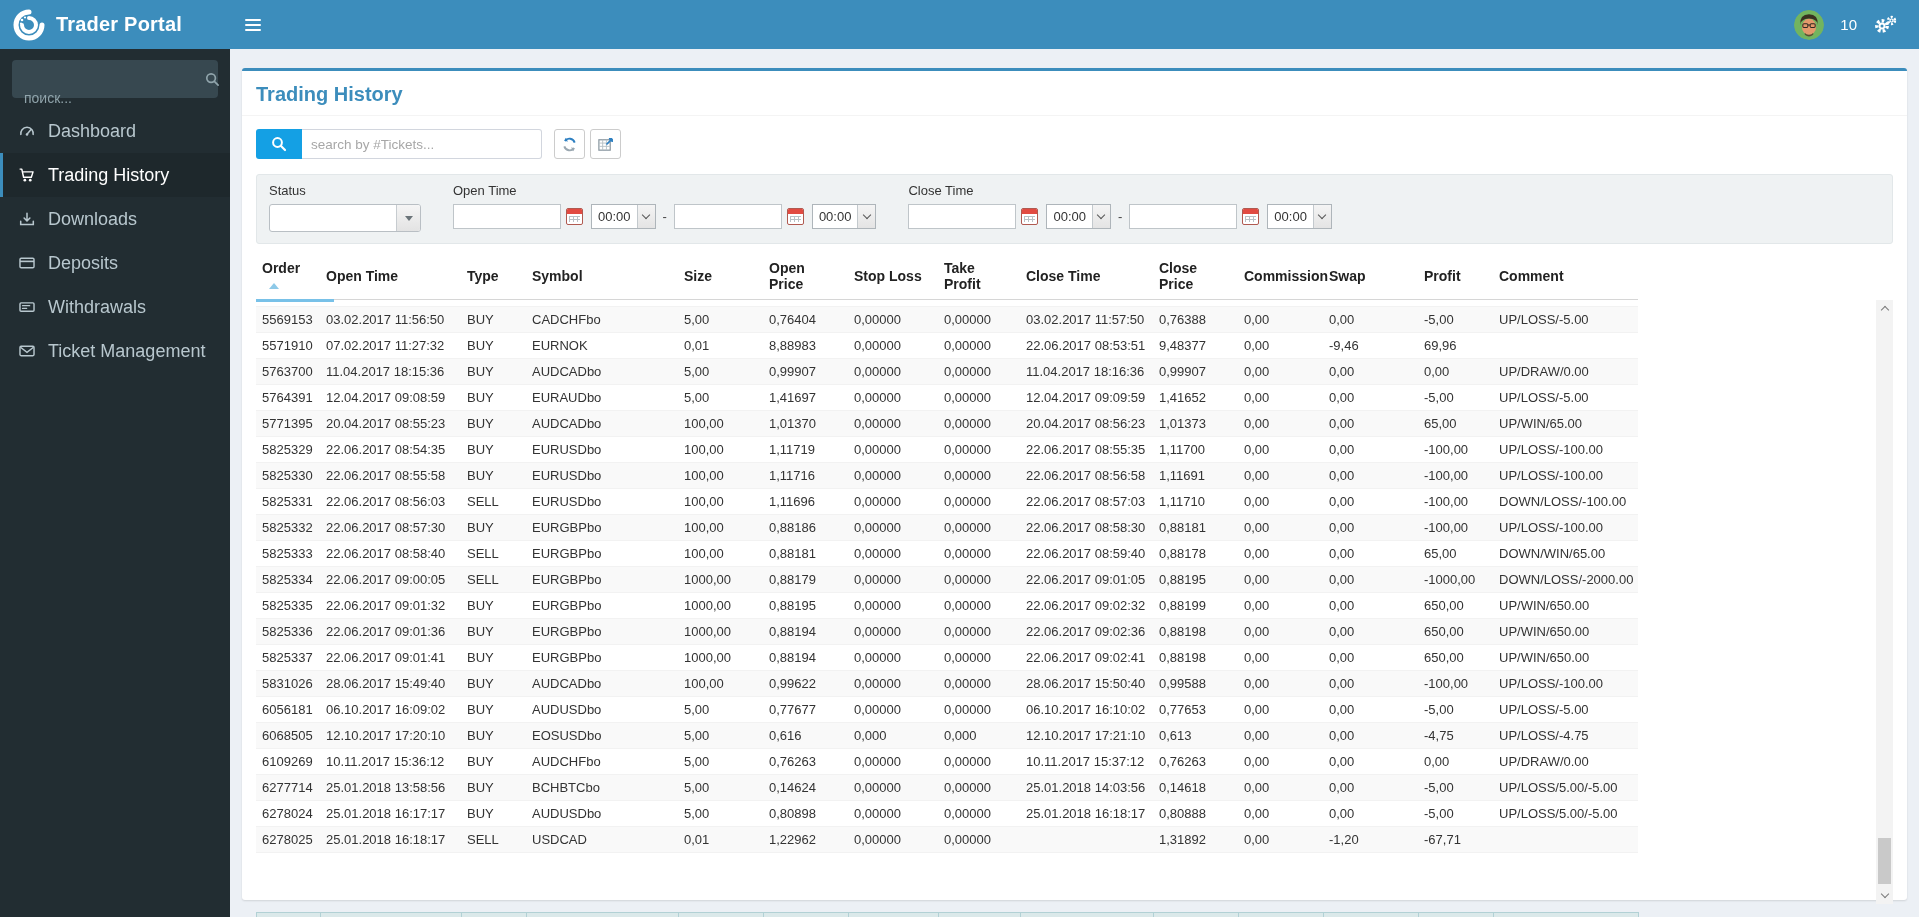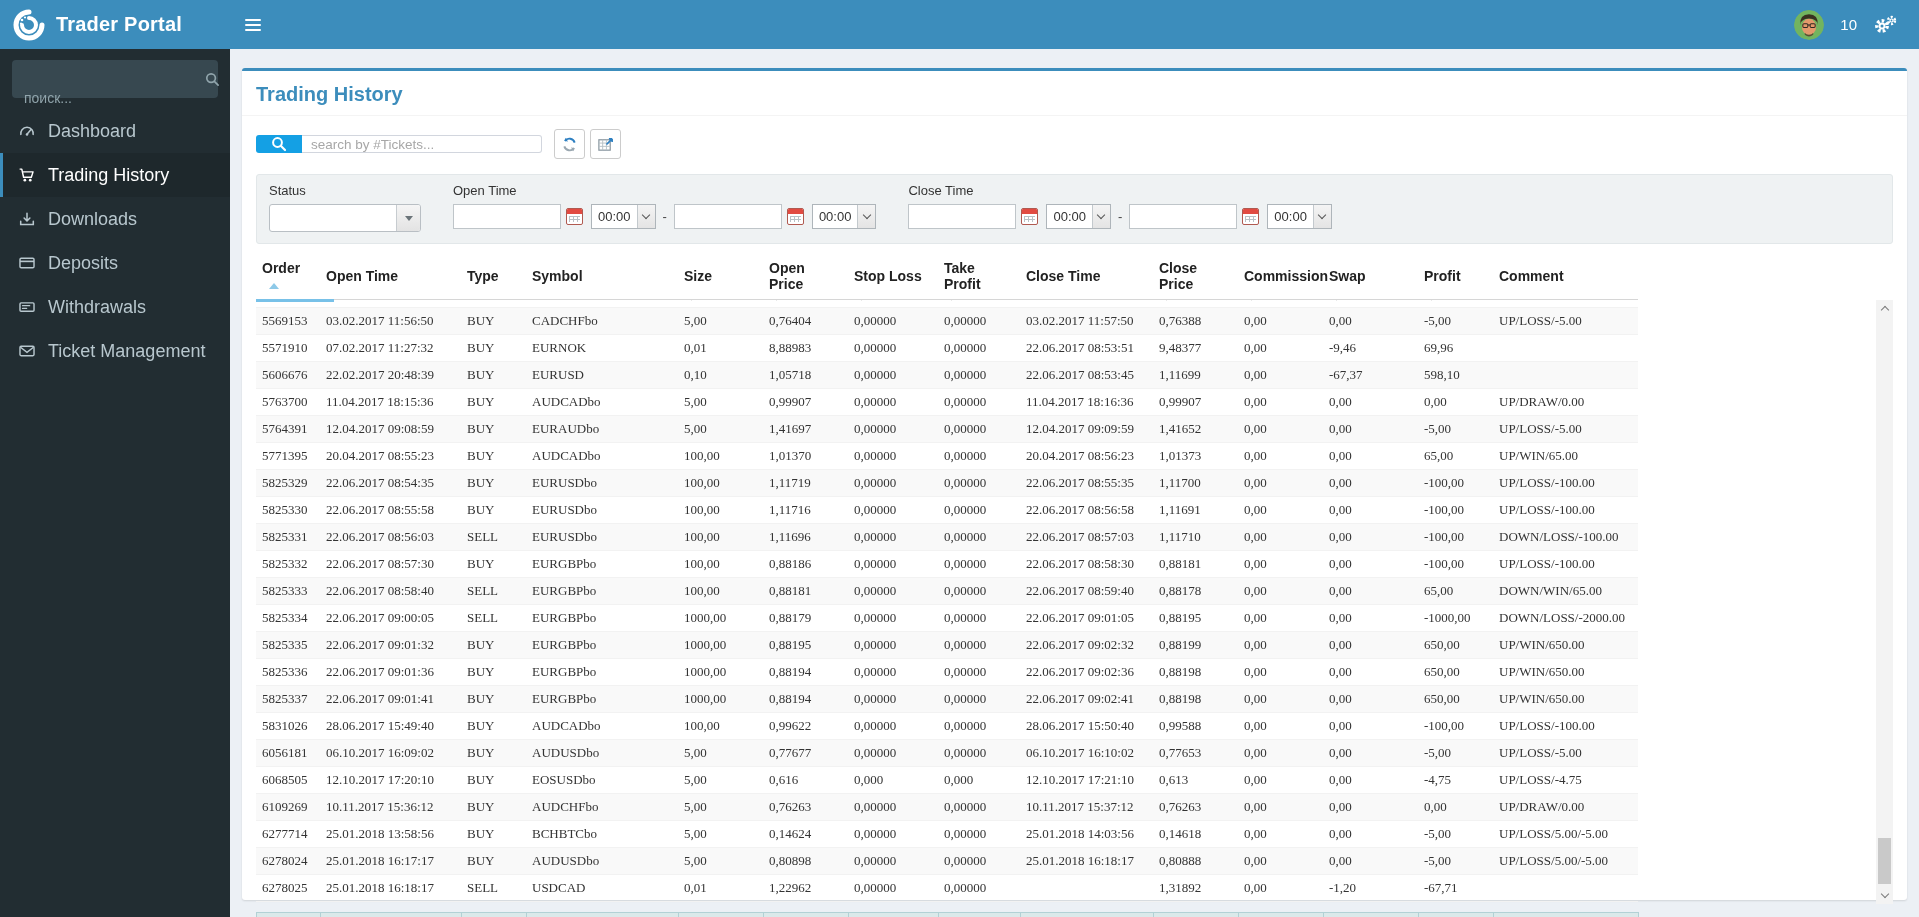--- a/index.html
+++ b/index.html
@@ -34,21 +34,21 @@
   .msg-count{color:#ffffff;font-size:15px;}
   .gears{cursor:pointer;display:flex;align-items:flex-end;}
 
   
   .content{height:868px;padding:10px 12px 0;}
   .card{background:#fff;border-top:3px solid var(--accent);border-radius:3px;box-shadow:0 1px 2px rgba(0,0,0,.12);margin-top:9px;height:832px;padding:6px 14px 0;}
   .card-header{padding:6px 0 9px;border-bottom:1px solid #f4f4f4;margin:0 -14px;padding-left:14px;}
   .page-title{color:var(--accent);font-size:20px;font-weight:bold;}
 
   .search-row{margin-top:13px;display:flex;align-items:center;}
-  .search-group{display:flex;height:18px;}
+  .search-group{display:flex;height:30px;}
   .search-btn{width:46px;background:var(--search-button);border:none;border-radius:3px 0 0 3px;display:flex;align-items:center;justify-content:center;cursor:pointer;}
   .search-input{width:240px;border:1px solid #d2d6de;border-left:none;border-radius:0 3px 3px 0;padding:0 9px;font-size:13.5px;outline:none;color:#555;}
   .search-input::placeholder{color:#a7a7a7;}
   .tool-btn{width:31px;height:30px;background:#fff;border:1px solid #ccc;border-radius:3px;display:flex;align-items:center;justify-content:center;cursor:pointer;}
   .tool-btn.refresh{margin-left:12px;}
   .tool-btn.export{margin-left:5px;}
 
   
   .filter-panel{margin-top:15px;background:#eff2f3;border:1px solid #e2e7e9;border-radius:3px;padding:8px 12px 11px;display:flex;align-items:flex-start;}
   .fgroup{display:flex;flex-direction:column;gap:6px;}
@@ -70,21 +70,21 @@
   .fgroup.close-time{margin-left:32px;}
 
   
   .grid{border-collapse:collapse;table-layout:fixed;width:1382px;}
   .grid th{font-size:14px;font-weight:bold;color:#222;text-align:left;padding:4px 6px 7px;border-bottom:1px solid #d6d6d6;cursor:pointer;position:relative;}
   .grid td{font-size:13px;color:#333;text-align:left;padding:5px 6px;border-bottom:1px solid #f2f2f2;white-space:nowrap;overflow:hidden;}
   .header-table{margin-top:12px;}
   th.sorted::after{content:'';position:absolute;left:0;width:78px;height:3px;bottom:-3px;background:#78c1e8;z-index:3;}
   .sort-asc{display:inline-block;width:0;height:0;border-left:5px solid transparent;border-right:5px solid transparent;border-bottom:6px solid #8ec9e8;margin-left:7px;}
   .table-scroll{position:relative;height:604px;overflow:hidden;}
-  .scroll-inner{margin-top:-19px;font-family:Liberation Serif, serif;}
+  .scroll-inner{margin-top:-19px;}
   .body-table tbody tr:nth-child(even) td{background:#f9f9f9;}
   .body-table tbody tr{cursor:pointer;}
 
   
   .vscrollbar{position:absolute;top:0;right:0;width:17px;height:100%;background:#f3f3f3;z-index:4;}
   .sb-btn{position:absolute;left:0;width:17px;height:17px;display:flex;align-items:center;justify-content:center;cursor:pointer;}
   .sb-btn.up{top:0;}
   .sb-btn.down{bottom:0;}
   .sb-chev{width:6px;height:6px;border-right:1.7px solid #7a7a7a;border-bottom:1.7px solid #7a7a7a;}
   .sb-chev.u{transform:rotate(-135deg);margin-top:3px;}
@@ -409,36 +409,20 @@
                     <td>0,00000</td>
                     <td>0,00000</td>
                     <td>22.06.2017 08:53:51</td>
                     <td>9,48377</td>
                     <td>0,00</td>
                     <td>-9,46</td>
                     <td>69,96</td>
                     <td></td>
                   </tr>
                   <tr>
-                    <td>5606676</td>
-                    <td>22.02.2017 20:48:39</td>
-                    <td>BUY</td>
-                    <td>EURUSD</td>
-                    <td>0,10</td>
-                    <td>1,05718</td>
-                    <td>0,00000</td>
-                    <td>0,00000</td>
-                    <td>22.06.2017 08:53:45</td>
-                    <td>1,11699</td>
-                    <td>0,00</td>
-                    <td>-67,37</td>
-                    <td>598,10</td>
-                    <td></td>
-                  </tr>
-                  <tr>
                     <td>5763700</td>
                     <td>11.04.2017 18:15:36</td>
                     <td>BUY</td>
                     <td>AUDCADbo</td>
                     <td>5,00</td>
                     <td>0,99907</td>
                     <td>0,00000</td>
                     <td>0,00000</td>
                     <td>11.04.2017 18:16:36</td>
                     <td>0,99907</td>

